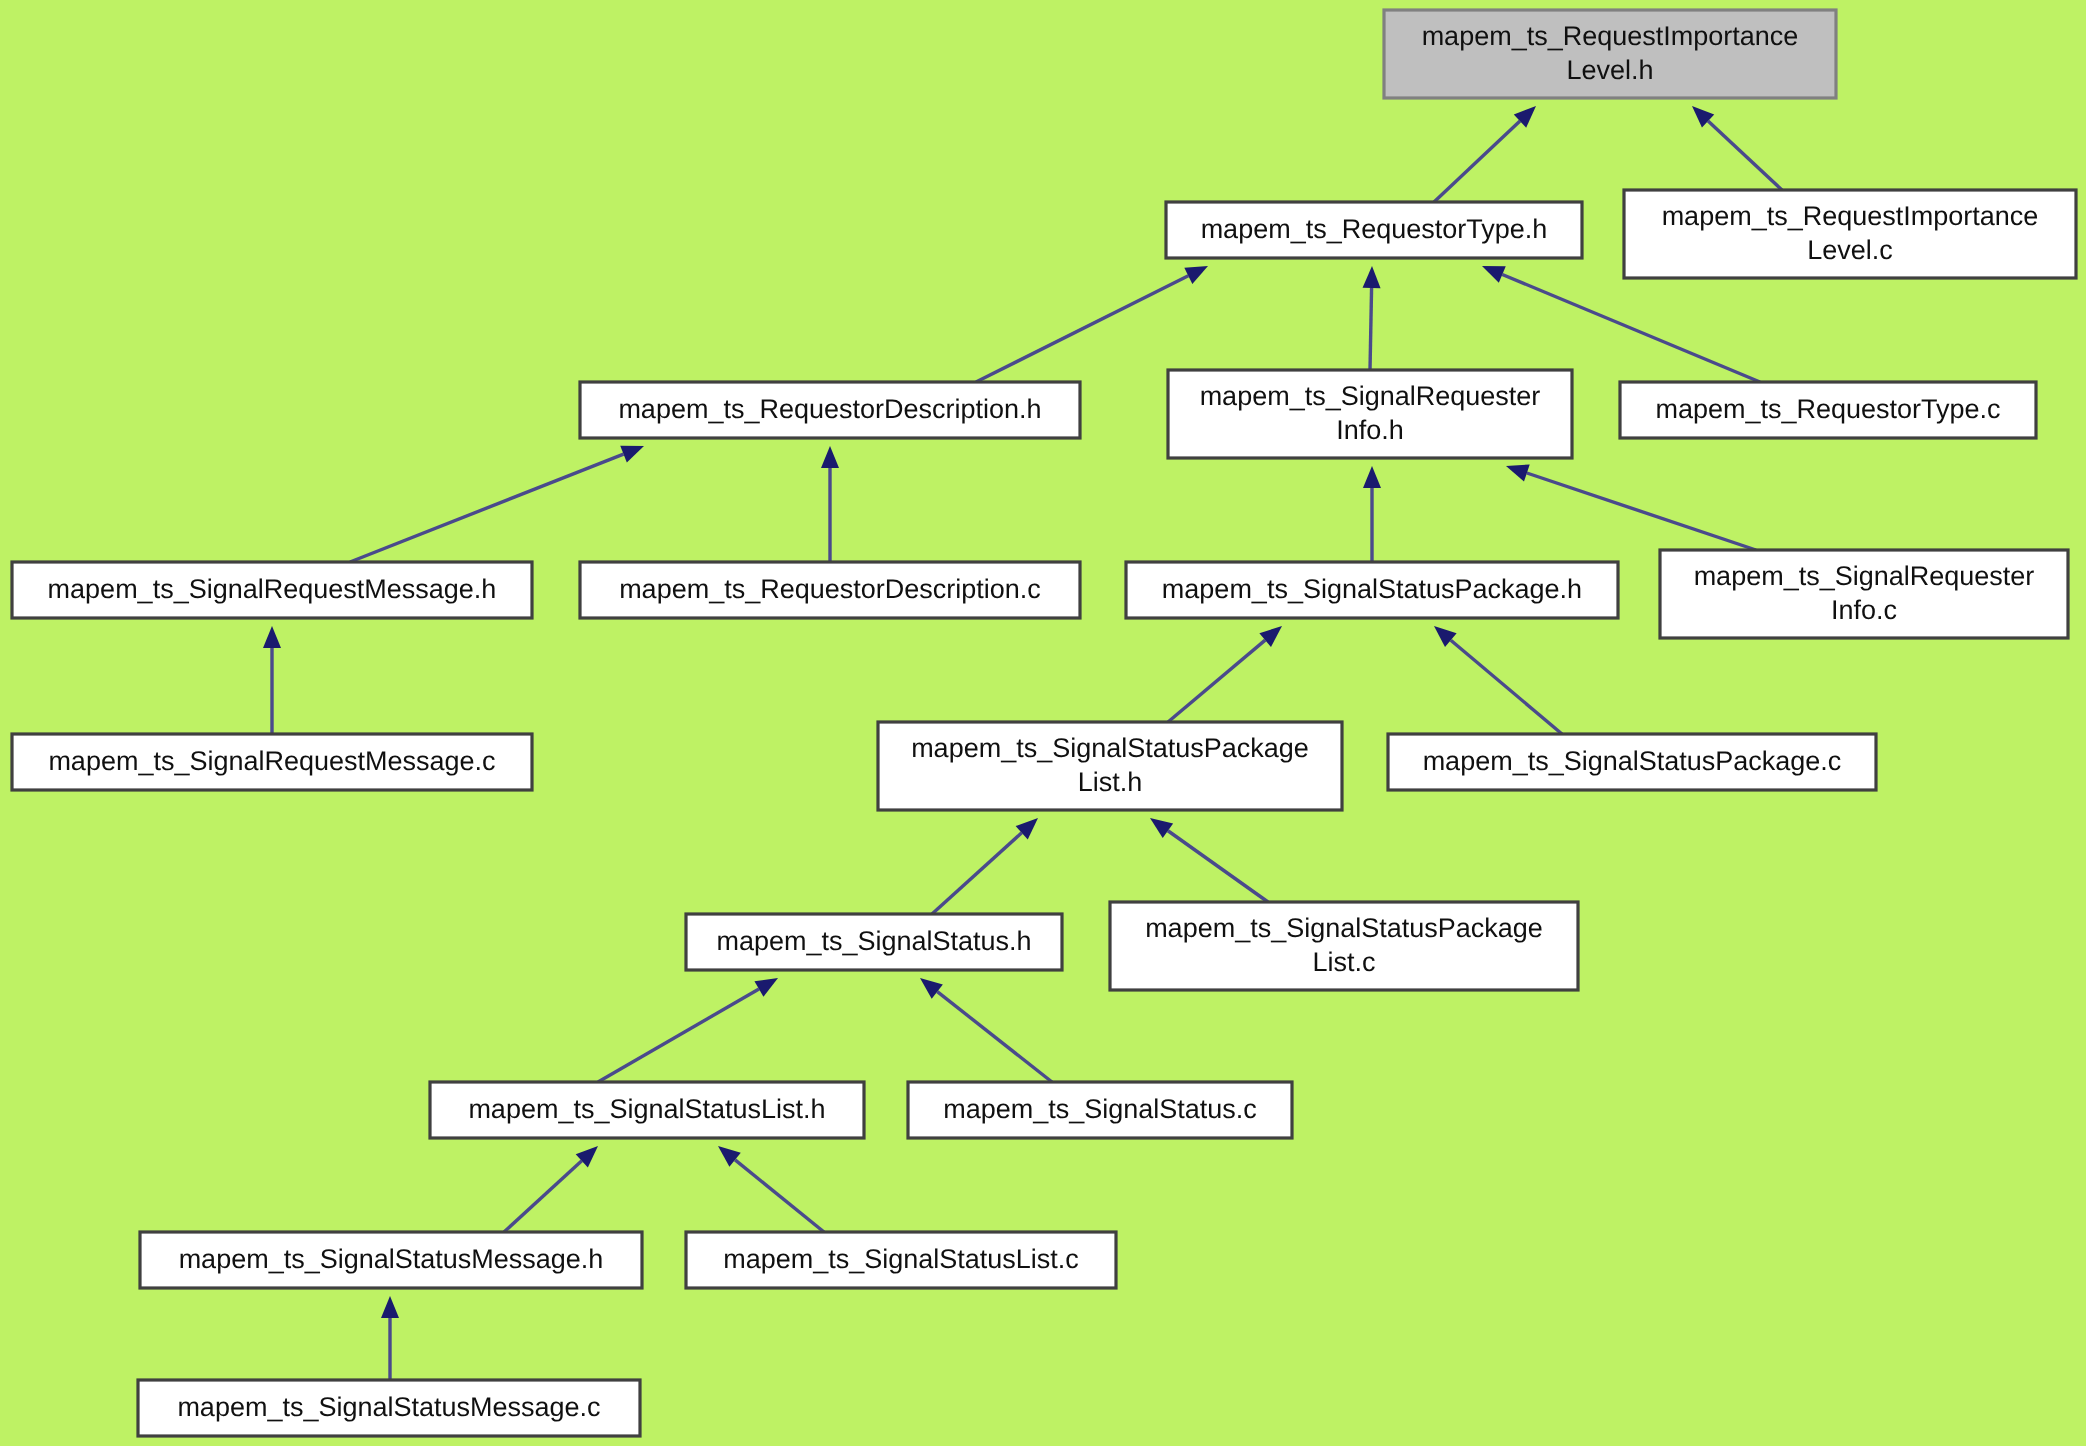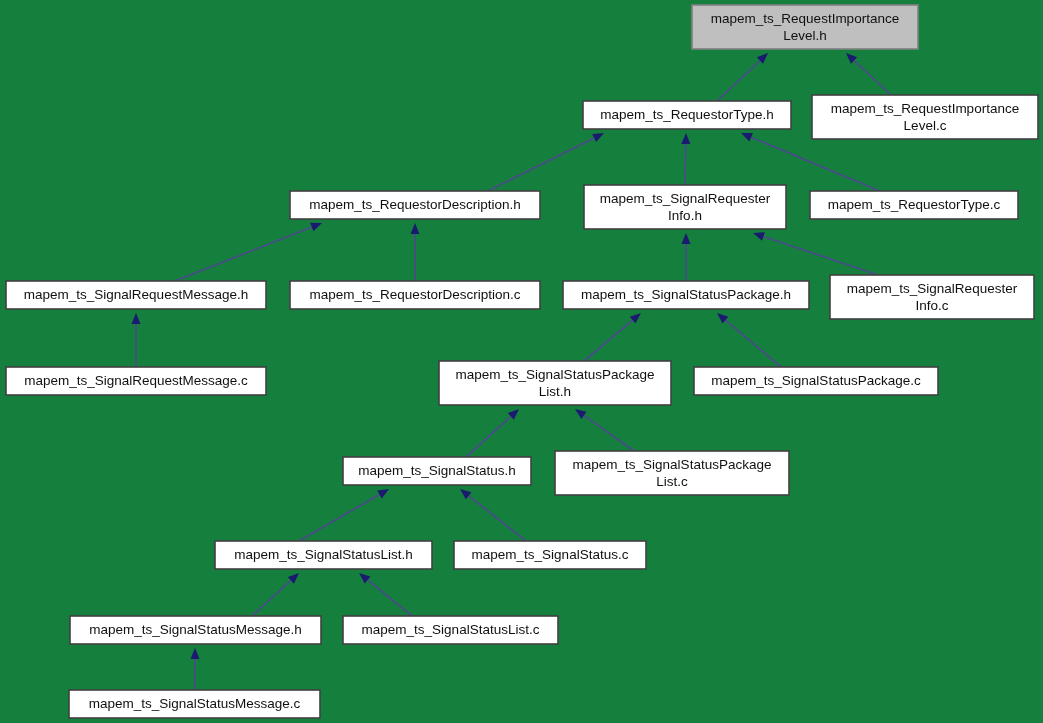--- a/index.html
+++ b/index.html
@@ -8,21 +8,21 @@
     padding: 0;
     background: #ffffff;
   }
   body {
     font-family: "Liberation Sans", sans-serif;
   }
   #graph-root {
     position: relative;
     width: 1043px;
     height: 723px;
-    background: #15803d;
+    background: #bef264;
     overflow: hidden;
   }
   svg.graph-canvas {
     display: block;
     width: 1043px;
     height: 723px;
   }
   .node-box {
     fill: #ffffff;
     stroke: #404040;

